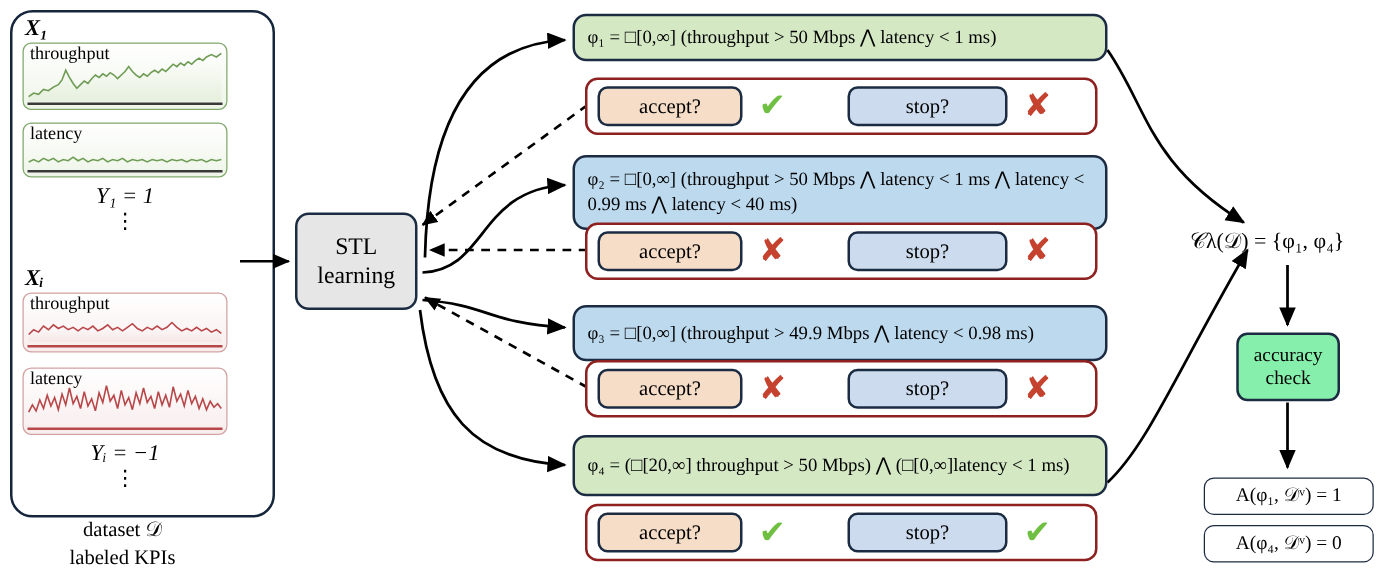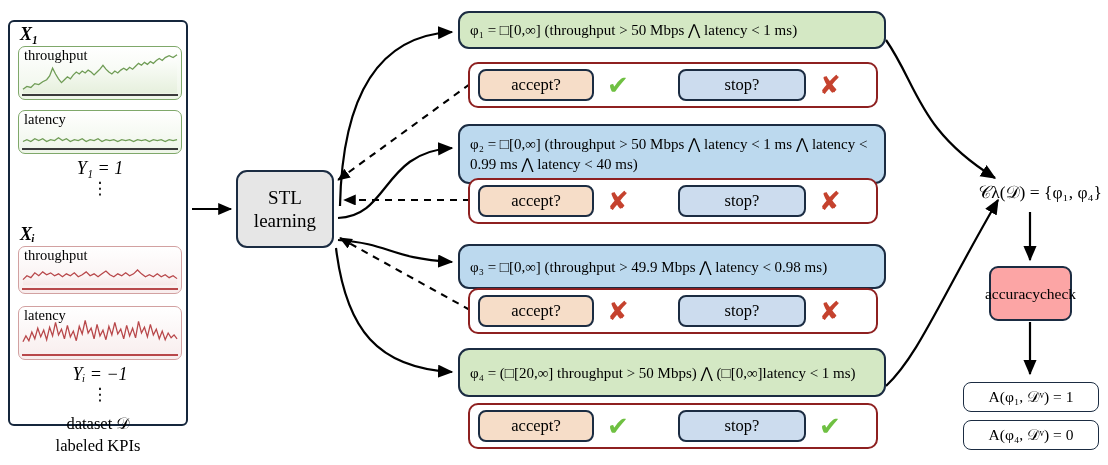--- a/index.html
+++ b/index.html
@@ -20,24 +20,24 @@
   svg.layer {
     position: absolute;
     left: 0; top: 0;
     width: 1108px; height: 465px;
     pointer-events: none;
   }
 
   
   #dataset-panel {
     position: absolute;
-    left: 8px; top: 20px;
-    width: 180px; height: 406px;
+    left: 8px; top: 8px;
+    width: 212px; height: 406px;
     border: 2.5px solid #15263c;
-    border-radius: 6px;
+    border-radius: 18px;
     background: #fff;
     box-sizing: border-box;
   }
   .kpi-card {
     position: absolute;
     box-sizing: border-box;
     border-radius: 7px;
     border: 1.6px solid #7fa86a;
     background: linear-gradient(180deg, #ffffff 0%, #eef5e8 100%);
     overflow: hidden;
@@ -142,33 +142,33 @@
     font-weight: bold;
   }
   .mark.tick { color: #6fc042; margin-left: 6px; }
   .mark.cross { color: #c5422e; margin-left: 6px; }
 
   
   #result-set {
     position: absolute;
     left: 952px; top: 182px;
     width: 150px;
-    text-align: right;
+    text-align: left;
     font-size: 17.5px;
     font-family: "Liberation Serif", serif;
   }
   #accuracy-check {
     position: absolute;
     left: 989px; top: 266px;
     width: 83px; height: 55px;
     box-sizing: border-box;
     border: 2px solid #1b2c42;
     border-radius: 9px;
-    background: #fca5a5;
-    display: flex; flex-direction: row;
+    background: #86efac;
+    display: flex; flex-direction: column;
     align-items: center; justify-content: center;
     font-size: 15.5px; line-height: 18px;
     font-family: "Liberation Serif", serif;
   }
   .acc-result {
     position: absolute;
     left: 963px;
     width: 136px; height: 30px;
     box-sizing: border-box;
     border: 1.8px solid #1b2c42;

